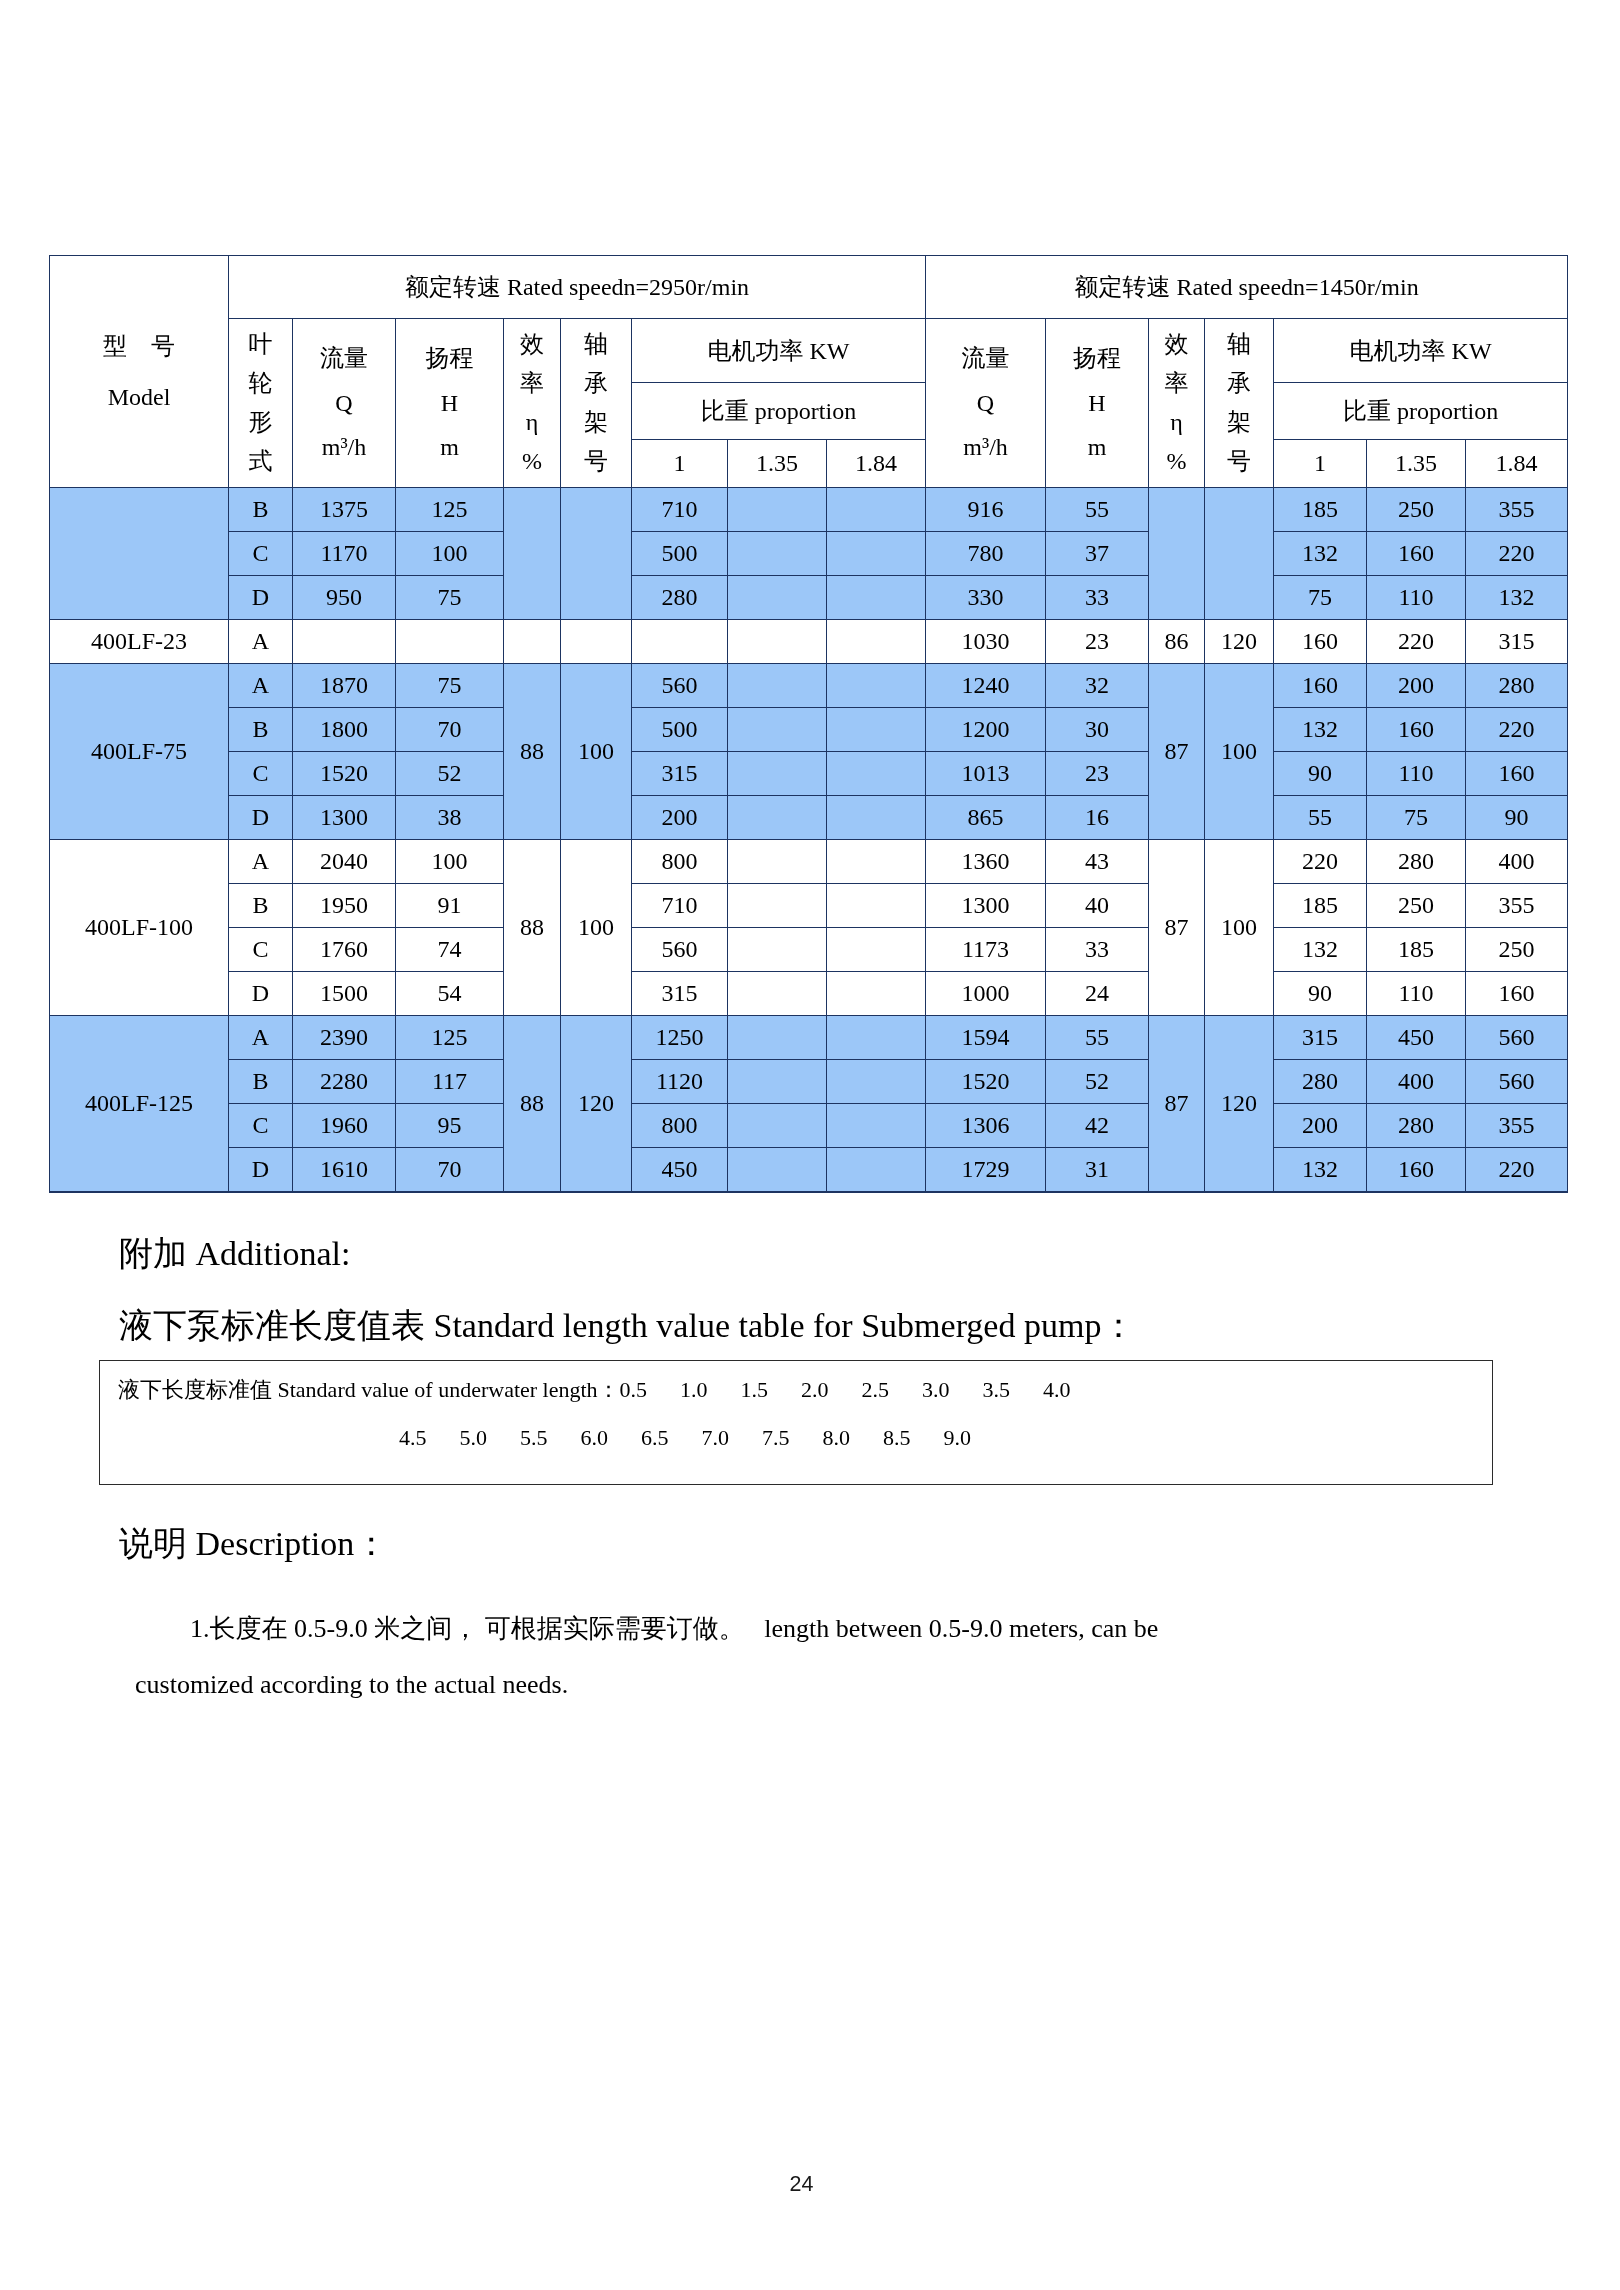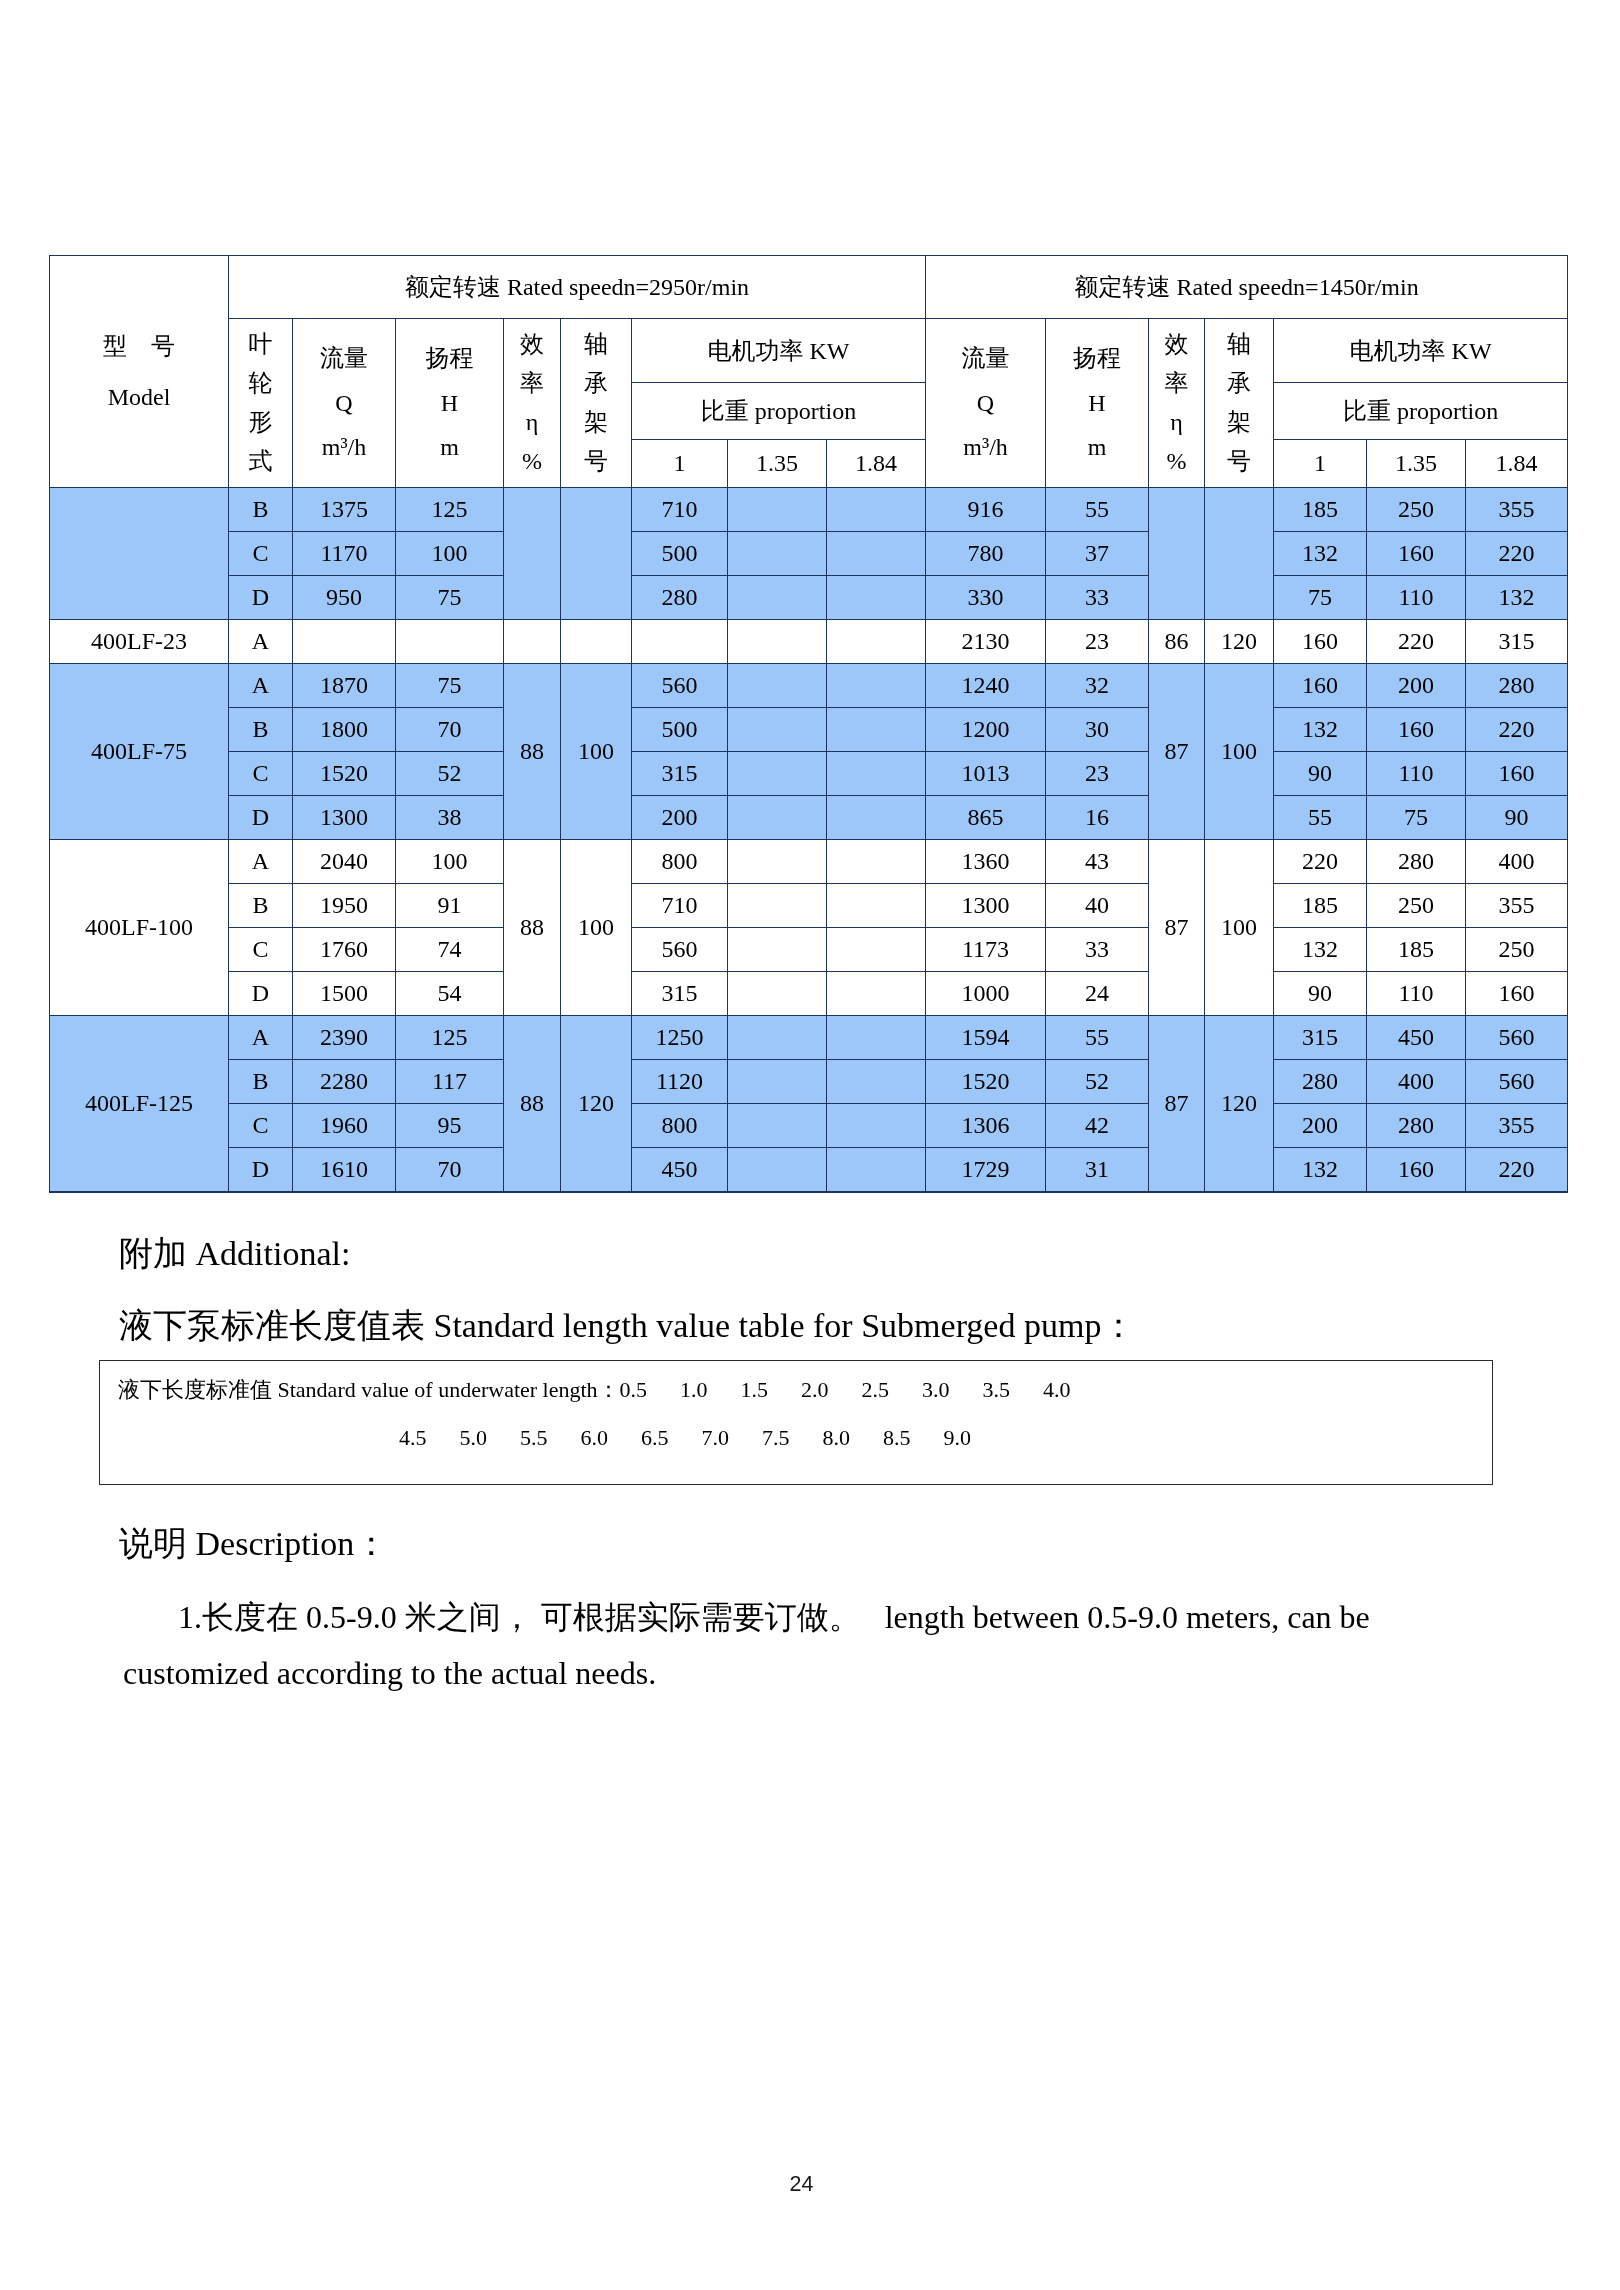--- a/index.html
+++ b/index.html
@@ -38,22 +38,22 @@
   .additional-title { top:1231px; }
   .caption { top:1303px; }
   .length-box {
     position:absolute; left:99px; top:1360px; width:1394px; height:125px;
     border:1.8px solid #2b2b2b; box-sizing:border-box; font-size:22px;
   }
   .box-line1 { padding:14.3px 0 0 18px; white-space:pre; }
   .box-line2 { padding:19.7px 0 0 299px; white-space:pre; }
   .desc-title { top:1521px; }
   .para {
-    position:absolute; left:119px; width:1386px; font-size:32px;
-    line-height:56px; text-indent:55px; white-space:pre-wrap; margin:4px;
+    position:absolute; left:119px; width:1386px; font-size:26px;
+    line-height:56px; text-indent:55px; white-space:pre-wrap; margin:16px;
   }
   .para1 { top:1585px; }
   .para2 { top:1721px; }
   .page-number {
     position:absolute; top:2172px; left:0; width:1603px; text-align:center;
     font-family:"Liberation Sans", sans-serif; font-size:21.5px; color:#1a1a1a;
   }
 </style>
 </head>
 <body>
@@ -185,21 +185,21 @@
       <tr>
         <td class="model-col">400LF-23</td>
         <td>A</td>
         <td></td>
         <td></td>
         <td></td>
         <td></td>
         <td></td>
         <td></td>
         <td></td>
-        <td>2130</td>
+        <td>1030</td>
         <td>23</td>
         <td>86</td>
         <td>120</td>
         <td>160</td>
         <td>220</td>
         <td>315</td>
       </tr>
 
       <tr class="blue">
         <td rowspan="4" class="model-col">400LF-75</td>

